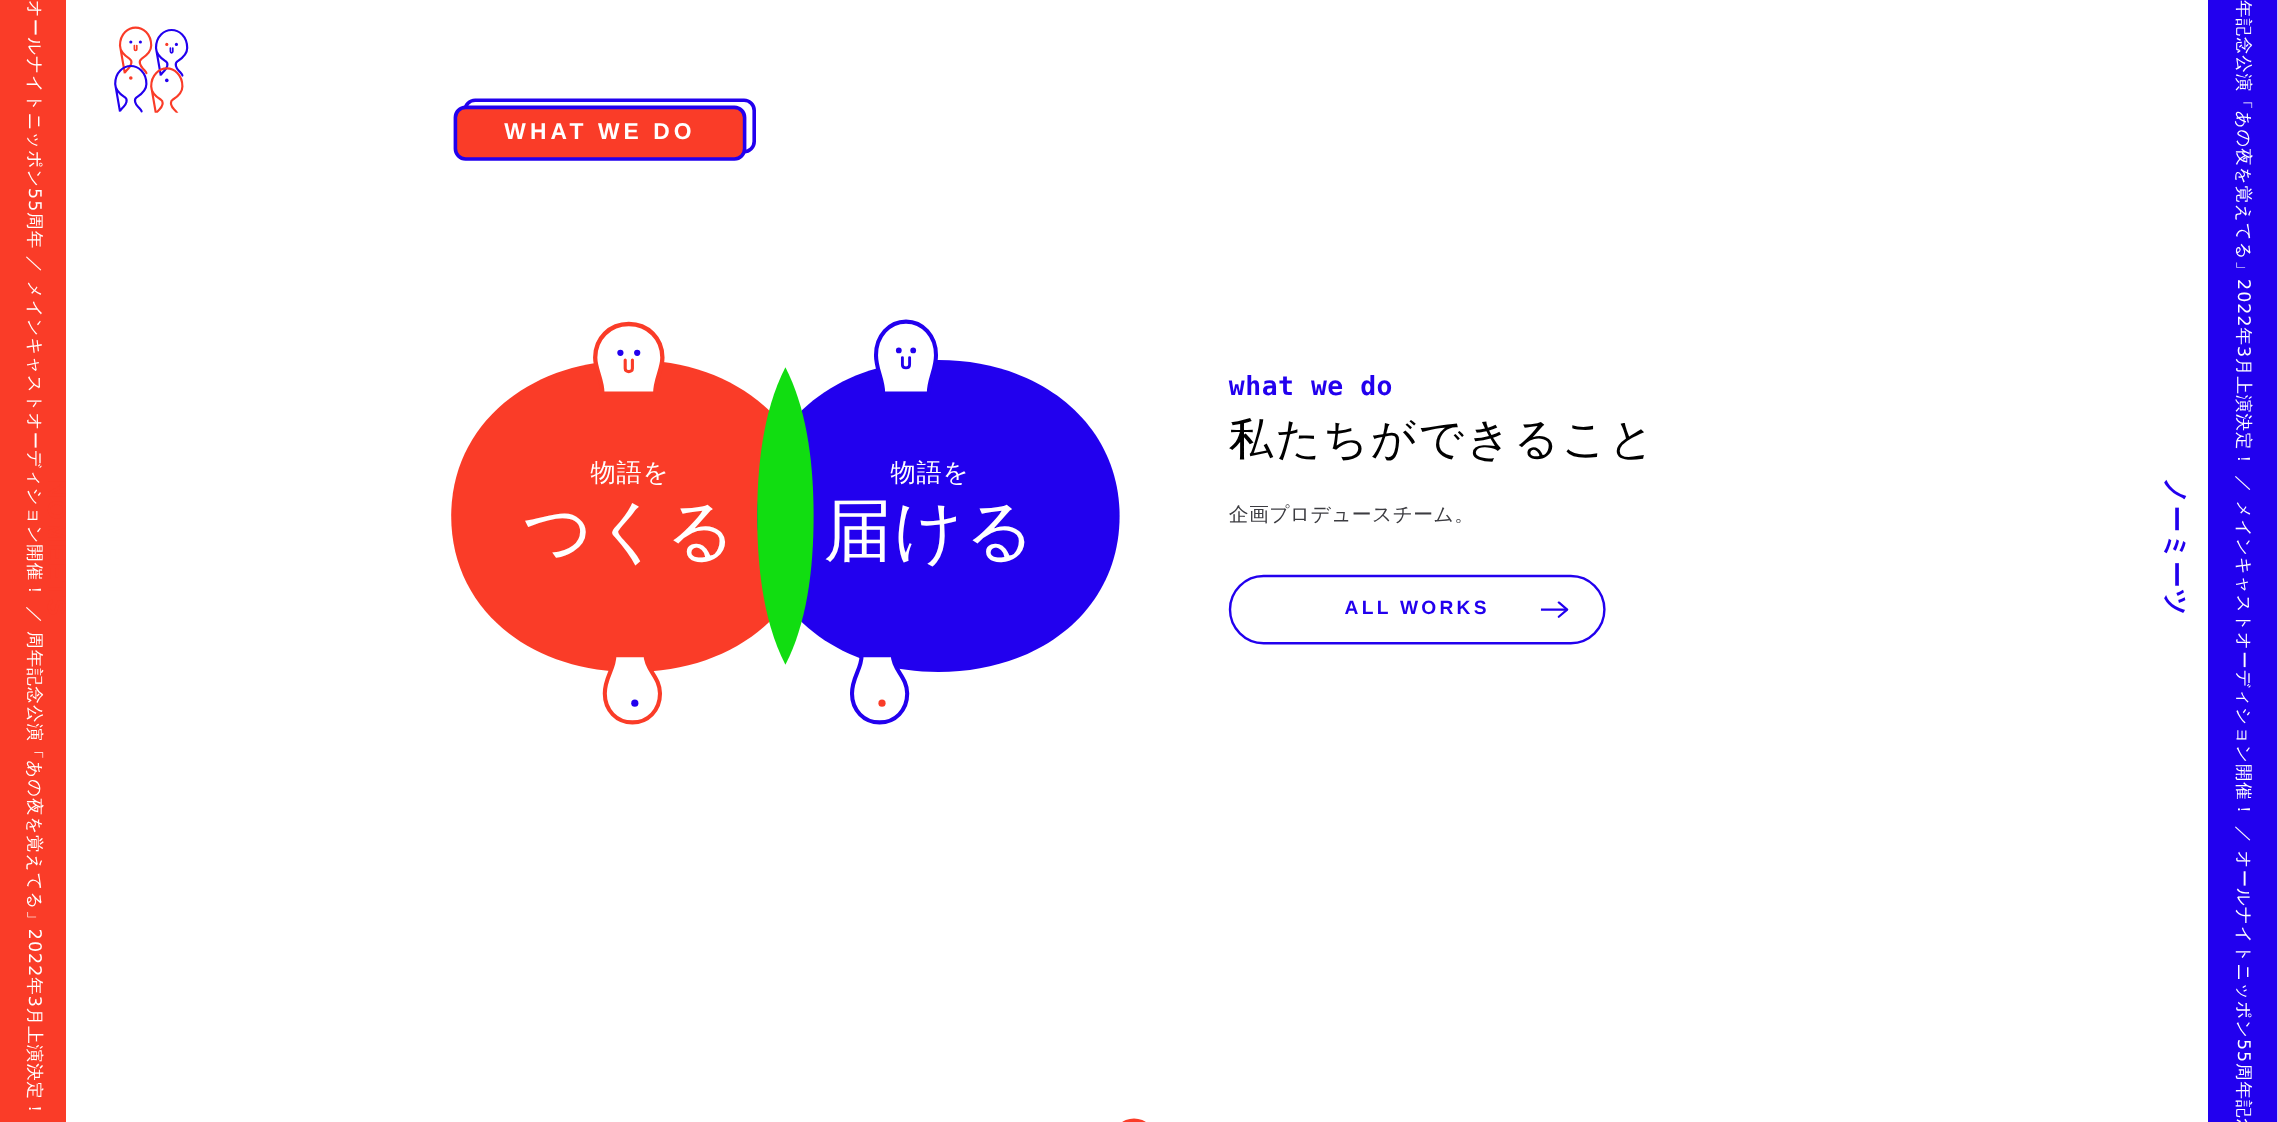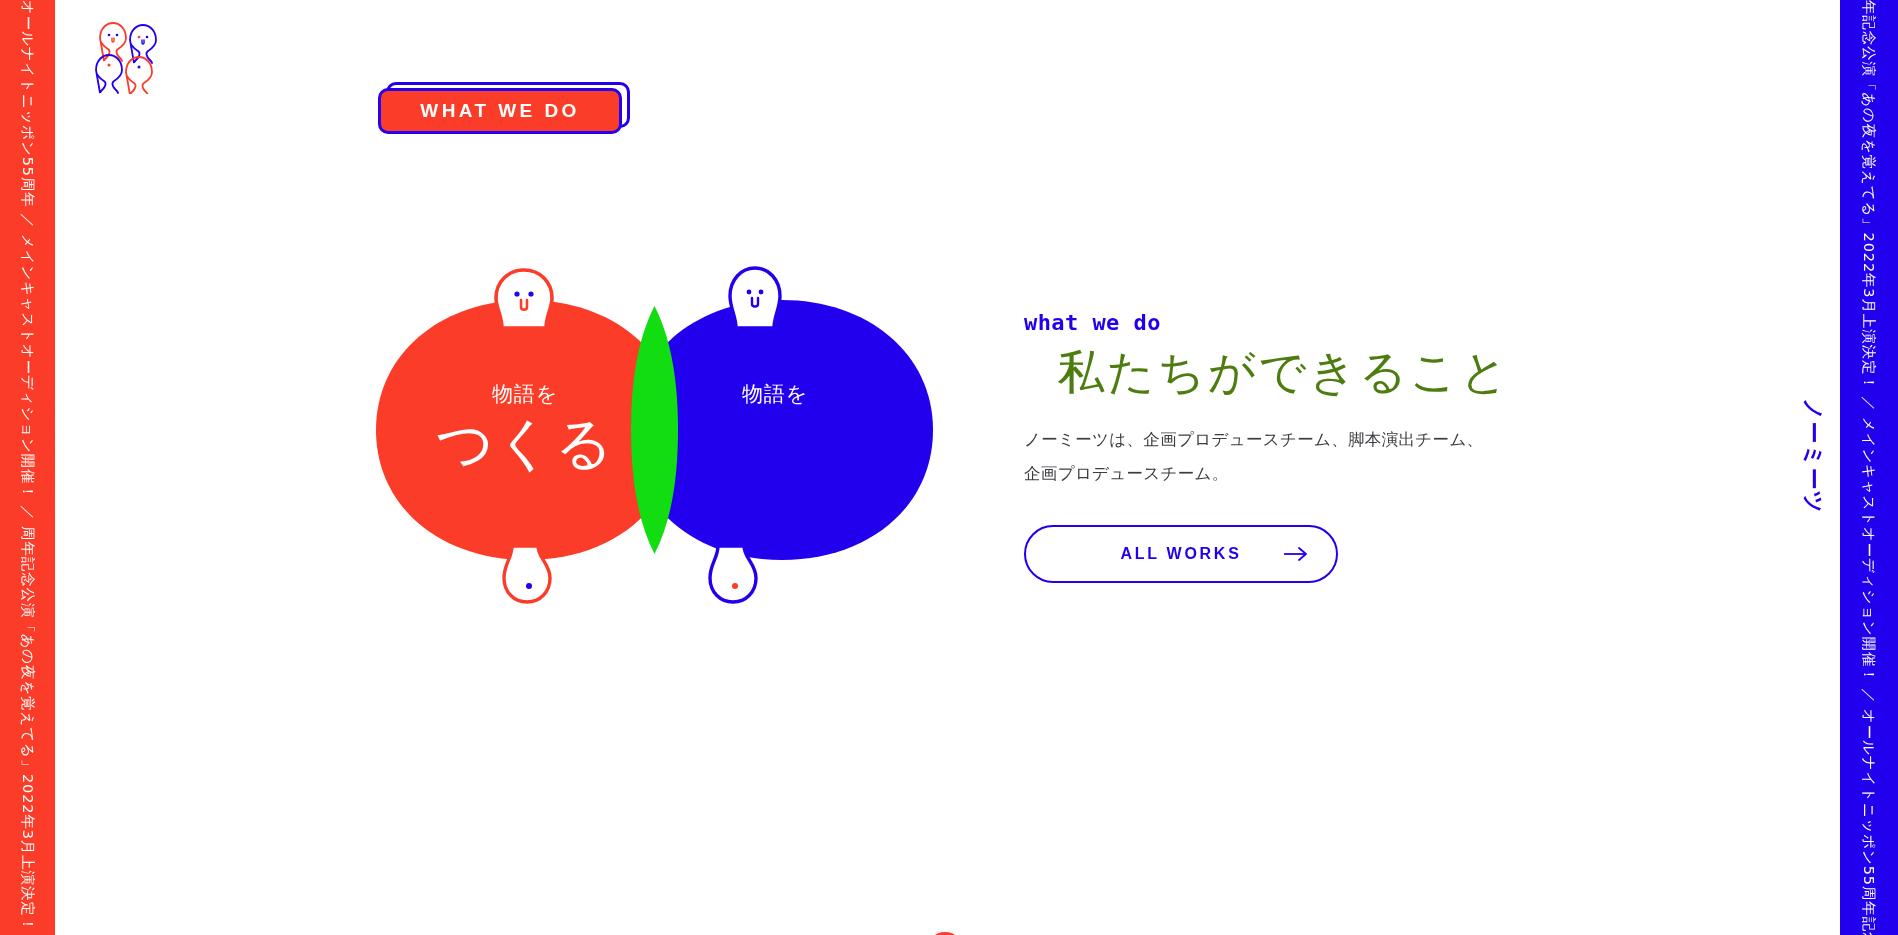--- a/index.html
+++ b/index.html
@@ -176,28 +176,27 @@
   }
   .kicker {
     color: #2200ee;
     font-size: 22px;
     letter-spacing: 0.02em;
     font-family: "DejaVu Sans Mono", "Liberation Mono", monospace;
     font-weight: 700;
     margin-bottom: 10px;
   }
   .headline {
-    color: #4d7c0f;
-    font-size: 47px;
+    color: #000000;
+    font-size: 37px;
     letter-spacing: 0.05em;
     line-height: 1.15;
     font-family: "DejaVu Serif", "Liberation Serif", serif;
     font-weight: 400;
     margin-bottom: 24px;
-    text-align: center;
   }
   .body-copy {
     color: #3c3c41;
     font-size: 16.5px;
     line-height: 2.05;
     letter-spacing: 0.02em;
     font-family: "DejaVu Sans", "Liberation Sans", sans-serif;
     margin-bottom: 34px;
   }
   .body-copy div { white-space: nowrap; }
@@ -380,31 +379,31 @@
     </svg>
 
     
     <div class="blob-label" id="label-left">
       <span class="sm">物語を</span>
       <span class="lg">つくる</span>
     </div>
 
     <div class="blob-label" id="label-right">
       <span class="sm">物語を</span>
+      <span class="lg">届ける</span>
     </div>
   </div>
 
   <div class="copy">
 
     <div class="kicker">what we do</div>
 
     <h2 class="headline">私たちができること</h2>
 
     <div class="body-copy">
-      <div>ノーミーツは、企画プロデュースチーム、脚本演出チーム、</div>
       <div>企画プロデュースチーム。</div>
     </div>
 
     <div class="allworks">
       <span class="aw-label">ALL WORKS</span>
       <span class="aw-arrow">
         <svg width="26" height="14" viewBox="0 0 26 14">
           <line x1="0" y1="7" x2="22" y2="7" stroke="#2200ee" stroke-width="1.8"></line>
           <polyline points="15,1 22,7 15,13" fill="none" stroke="#2200ee" stroke-width="1.8" stroke-linecap="round" stroke-linejoin="round"></polyline>
         </svg>

